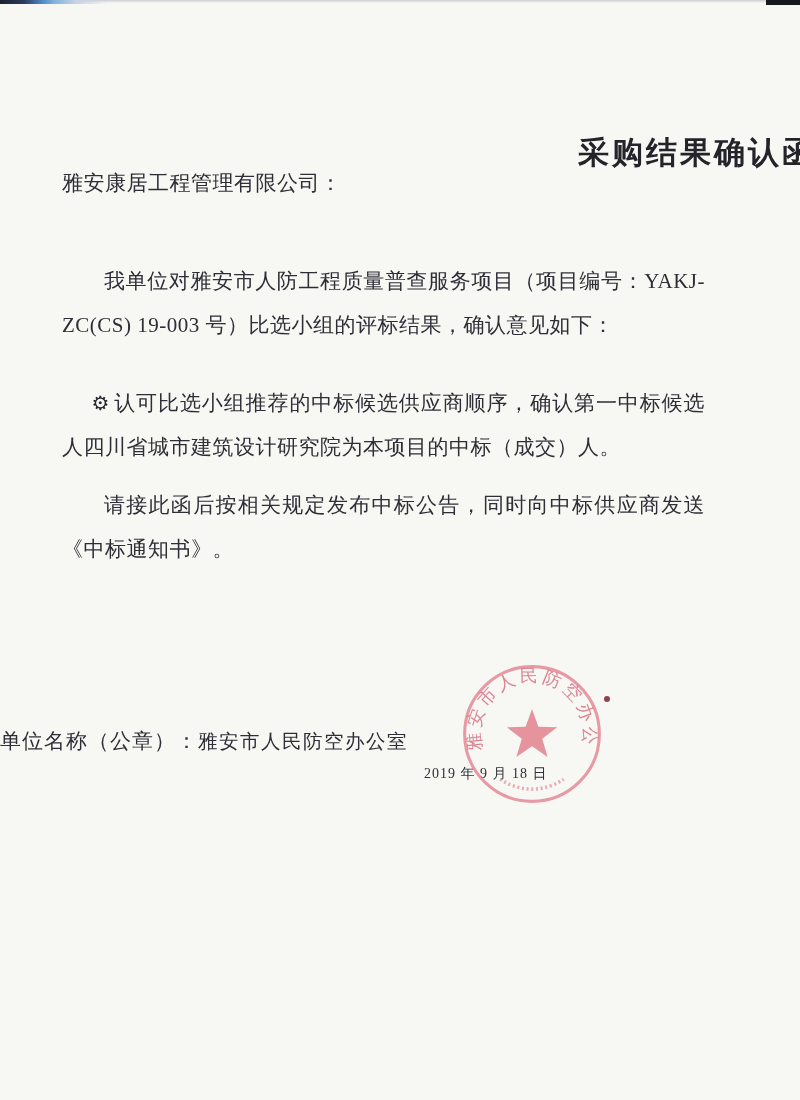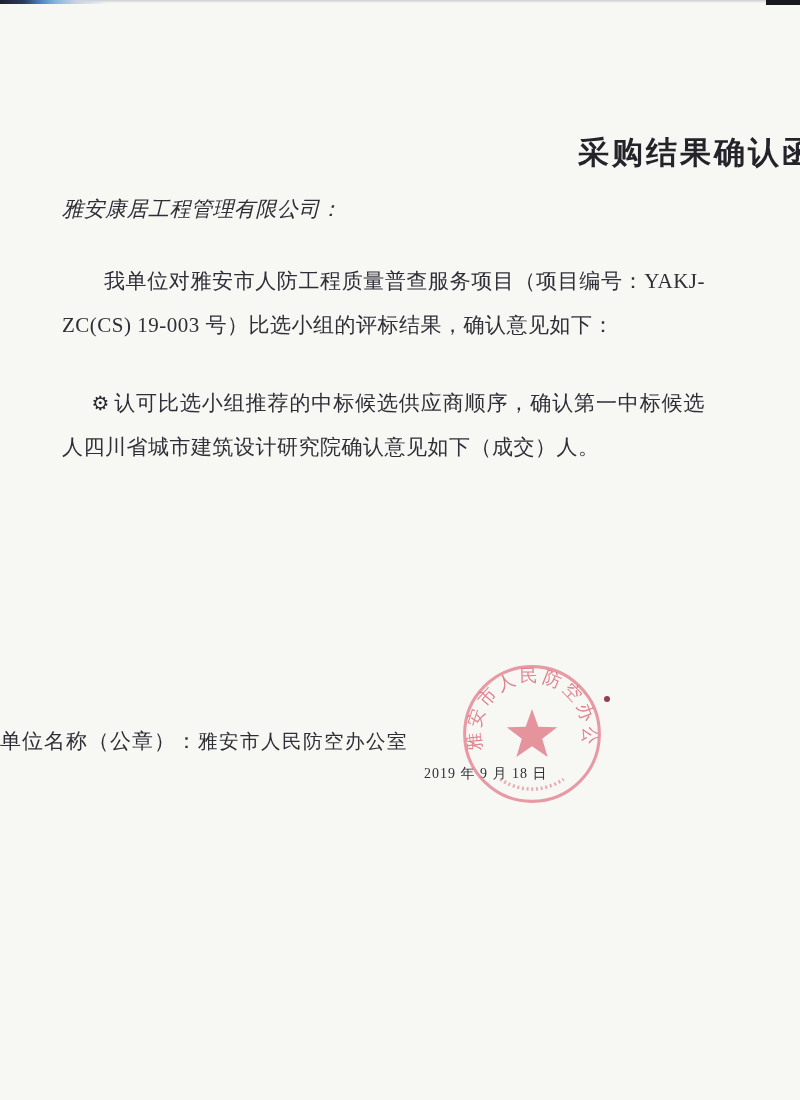--- a/index.html
+++ b/index.html
@@ -30,21 +30,21 @@
     position:absolute;top:116px;left:0;width:100%;
     margin:16px;text-align:right;
     font-family:"DejaVu Sans","Liberation Sans",sans-serif;
     font-size:31px;font-weight:bold;letter-spacing:3px;color:#232329;
     text-indent:14px;
   }
   .line,.para{
     position:absolute;left:62px;right:95px;margin:0;
     font-size:21px;line-height:44px;letter-spacing:.5px;
   }
-  .addressee{top:194px;line-height:30px;font-style:italic;}
+  .addressee{top:168px;line-height:30px;}
   .p1{top:259px;text-indent:2em;text-align:justify;}
   .p2{top:381px;text-indent:1.4em;text-align:justify;}
   .p3{top:483px;text-indent:2em;text-align:justify;}
   .closing{top:582px;text-indent:2em;line-height:30px;}
   .gear{
     font-family:"DejaVu Sans",sans-serif;
     font-size:20px;color:#26262d;margin-right:4px;
   }
   .underlined{
     text-underline-offset:5px;
@@ -74,22 +74,23 @@
   <div class="scan-top-line"></div>
   <div class="scan-top-left"></div>
   <div class="scan-top-right"></div>
 
   <h1 class="title">采购结果确认函</h1>
 
   <p class="line addressee">雅安康居工程管理有限公司：</p>
 
   <p class="para p1">我单位对雅安市人防工程质量普查服务项目（项目编号：YAKJ-ZC(CS) 19-003 号）比选小组的评标结果，确认意见如下：</p>
 
-  <p class="para p2"><span class="gear">⚙</span><span>认可比选小组推荐的中标候选供应商顺序，确认第一中标候选人</span><span class="underlined">四川省城市建筑设计研究院</span><span>确认意见如下（成交）人。</span></p>
+  <p class="para p2"><span class="gear">⚙</span><span>认可比选小组推荐的中标候选供应商顺序，确认第一中标候选人</span><span class="underlined">四川省城市建筑设计研究院</span><span>为本项目的中标（成交）人。</span></p>
 
+  <p class="para p3">请接此函后按相关规定发布中标公告，同时向中标供应商发送《中标通知书》。</p>
 
 
   <div class="sigline"><span class="sig-label">单位名称（公章）：</span><span class="sig-org">雅安市人民防空办公室</span></div>
 
   <div class="dateline">2019 年 9 月 18 日</div>
 
   <svg class="stamp" viewBox="0 0 145 145" xmlns="http://www.w3.org/2000/svg">
     <defs>
       <path id="arcTop" d="M 24.6 89.9 A 51 51 0 1 1 120.4 89.9" fill="none"></path>
       <path id="arcBottom" d="M 41.5 116.7 A 54 54 0 0 0 103.5 116.7" fill="none"></path>

